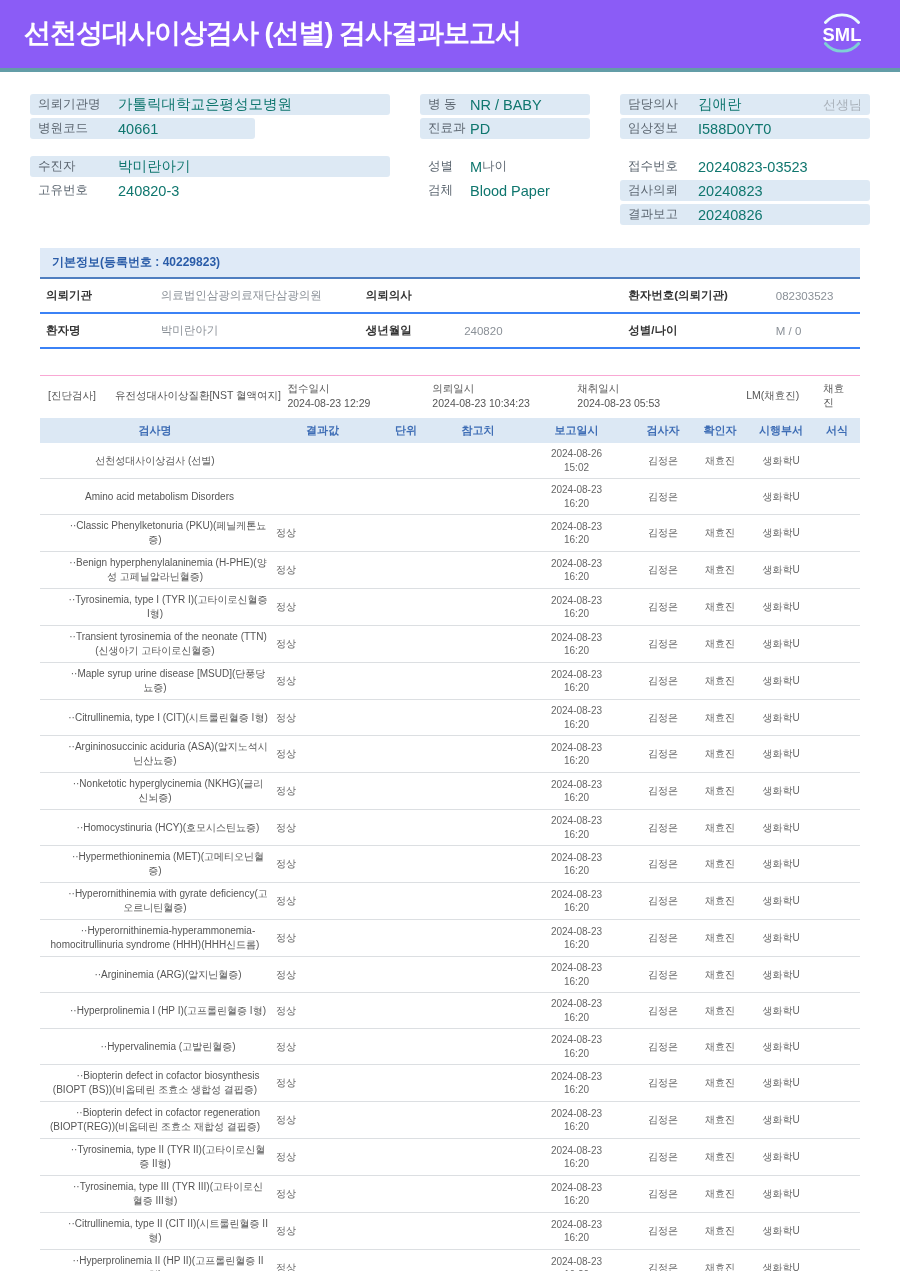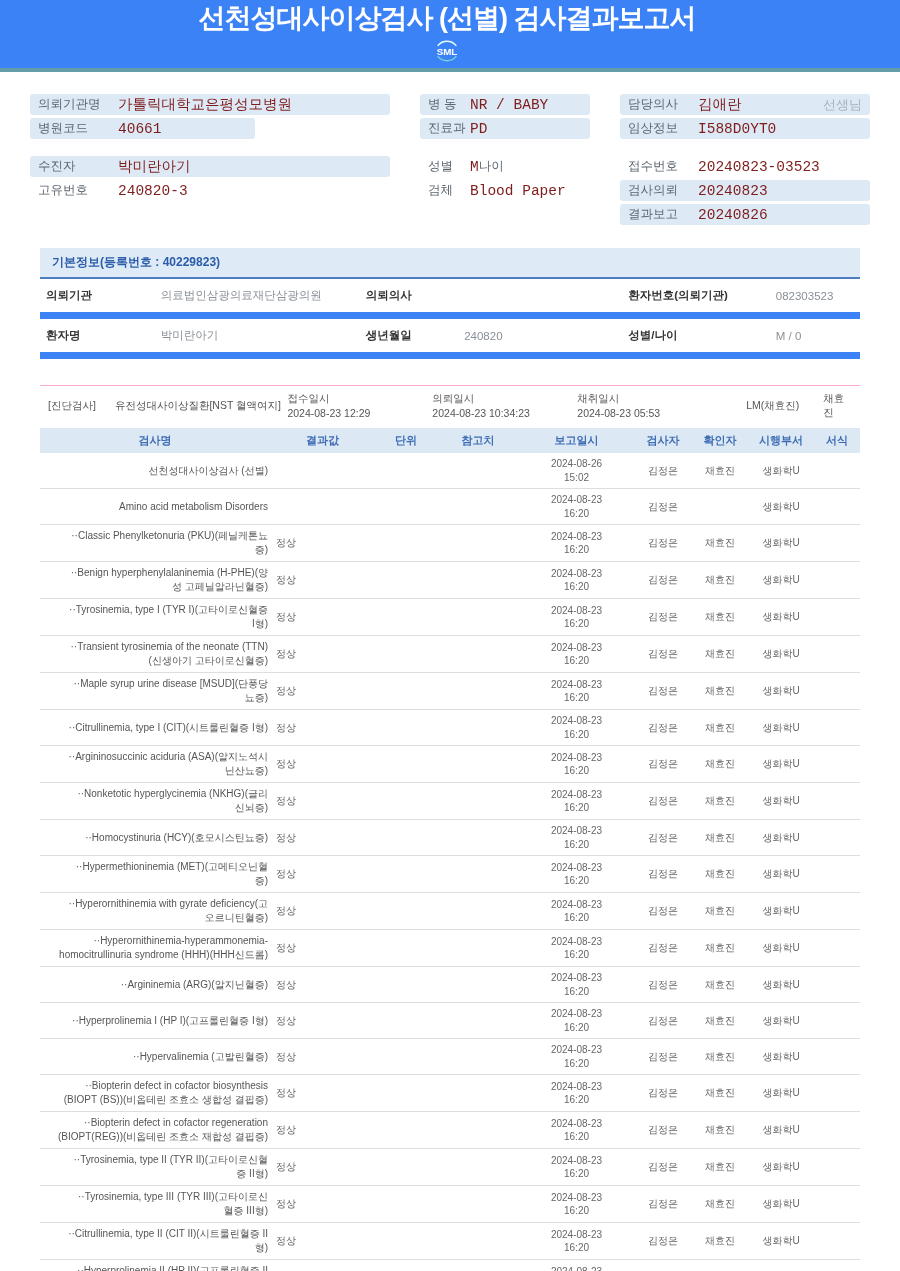--- a/index.html
+++ b/index.html
@@ -1,55 +1,54 @@
 <!DOCTYPE html>
 <html><head>
 <meta charset="utf-8">
 <style>
   * { box-sizing: border-box; margin: 0; padding: 0; }
   html, body { width: 900px; background: #ffffff; }
   body { font-family: "Liberation Sans", "DejaVu Sans", sans-serif; color: #222; }
 
   
   .header {
-    height: 72px; background: #3b82f6;
+    height: 72px; background: #8b5cf6;
     border-bottom: 4px solid #639da7;
     display: flex; align-items: center; justify-content: space-between;
     padding: 0 30px 2px 24px;
-    flex-direction: column;
   }
   .header .title { color: #fff; font-size: 27px; font-weight: bold; letter-spacing: -1px; }
   .logo { width: 56px; height: 56px; display: block; }
 
   
   .info { display: flex; padding: 22px 30px 0 30px; gap: 30px; }
   .icol { display: flex; flex-direction: column; }
   .ic1 { width: 360px; } .ic2 { width: 170px; } .ic3 { width: 250px; }
   .irow {
     display: flex; align-items: center; min-height: 21px; margin-bottom: 3px;
     padding: 1px 8px; font-size: 12.5px; color: #5c6670; border-radius: 3px;
   }
   .irow.bar { background: #dde9f4; }
   .irow.short { width: 225px; }
   .irow.gap { margin-top: 14px; }
   .irow .lbl { flex-shrink: 0; width: 80px; }
   .ic2 .irow .lbl { width: 42px; }
   .ic3 .irow .lbl { width: 70px; font-family: Liberation Serif, serif; }
-  .irow .val { color: #7f1d1d; font-size: 14.5px; white-space: nowrap; font-family: Liberation Mono, monospace; }
+  .irow .val { color: #0f766e; font-size: 14.5px; white-space: nowrap; }
   .irow .lbl2 { margin-right: 10px; }
   .irow .suffix { margin-left: auto; color: #a9b1ba; font-size: 13px; }
 
   
   .basic { margin: 20px 40px 0 40px; }
   .basic-head {
     background: #dfeaf7; color: #2a5ca8; font-weight: bold; font-size: 12px;
     padding: 6px 12px; border-bottom: 2px solid #4f7ec0;
   }
   .basic-table { width: 100%; border-collapse: collapse; font-size: 11.5px; table-layout: fixed; }
-  .basic-table td { border-bottom: 7px solid #3b82f6; padding: 9px 6px; }
+  .basic-table td { border-bottom: 2px solid #3b82f6; padding: 9px 6px; }
   .basic-table td.blbl { color: #333; font-weight: bold; }
   .basic-table td.bval { color: #8a9097; }
 
   
   .diag {
     margin: 26px 40px 0 40px; border-top: 1px solid #f9a8d4;
     display: flex; align-items: center; padding: 5px 0 6px 0;
     font-size: 10.5px; color: #555;
   }
   .diag .dtag { width: 74px; padding-left: 8px; }
@@ -62,21 +61,21 @@
   .results { margin: 2px 40px 0 40px; }
   .rtable { width: 100%; border-collapse: collapse; font-size: 10px; color: #666; table-layout: fixed; }
   .rtable thead th {
     background: #dce8f4; color: #3e6db5; font-weight: bold; font-size: 11px;
     padding: 5px 2px; text-align: center; white-space: nowrap;
   }
   .rtable tbody td {
     border-bottom: 1px solid #dcdfe2; padding: 4px 2px; height: 30px;
     vertical-align: middle; text-align: center;
   }
-  .rtable td.cname { text-align: right; color: #555; line-height: 1.4; overflow-wrap: anywhere; }
+  .rtable td.cname { text-align: center; color: #555; line-height: 1.4; overflow-wrap: anywhere; }
   .cname.lvl0 { text-indent: 0; }
   .cname.lvl1 { text-indent: 9px; }
   .cname.lvl2 { text-indent: 26px; }
   .rtable td.cresult { text-align: left; padding-left: 6px; }
   .rtable td.creported span { display: inline-block; width: 66px; line-height: 1.35; }
 </style>
 </head>
 <body>
 
 <div class="header">

